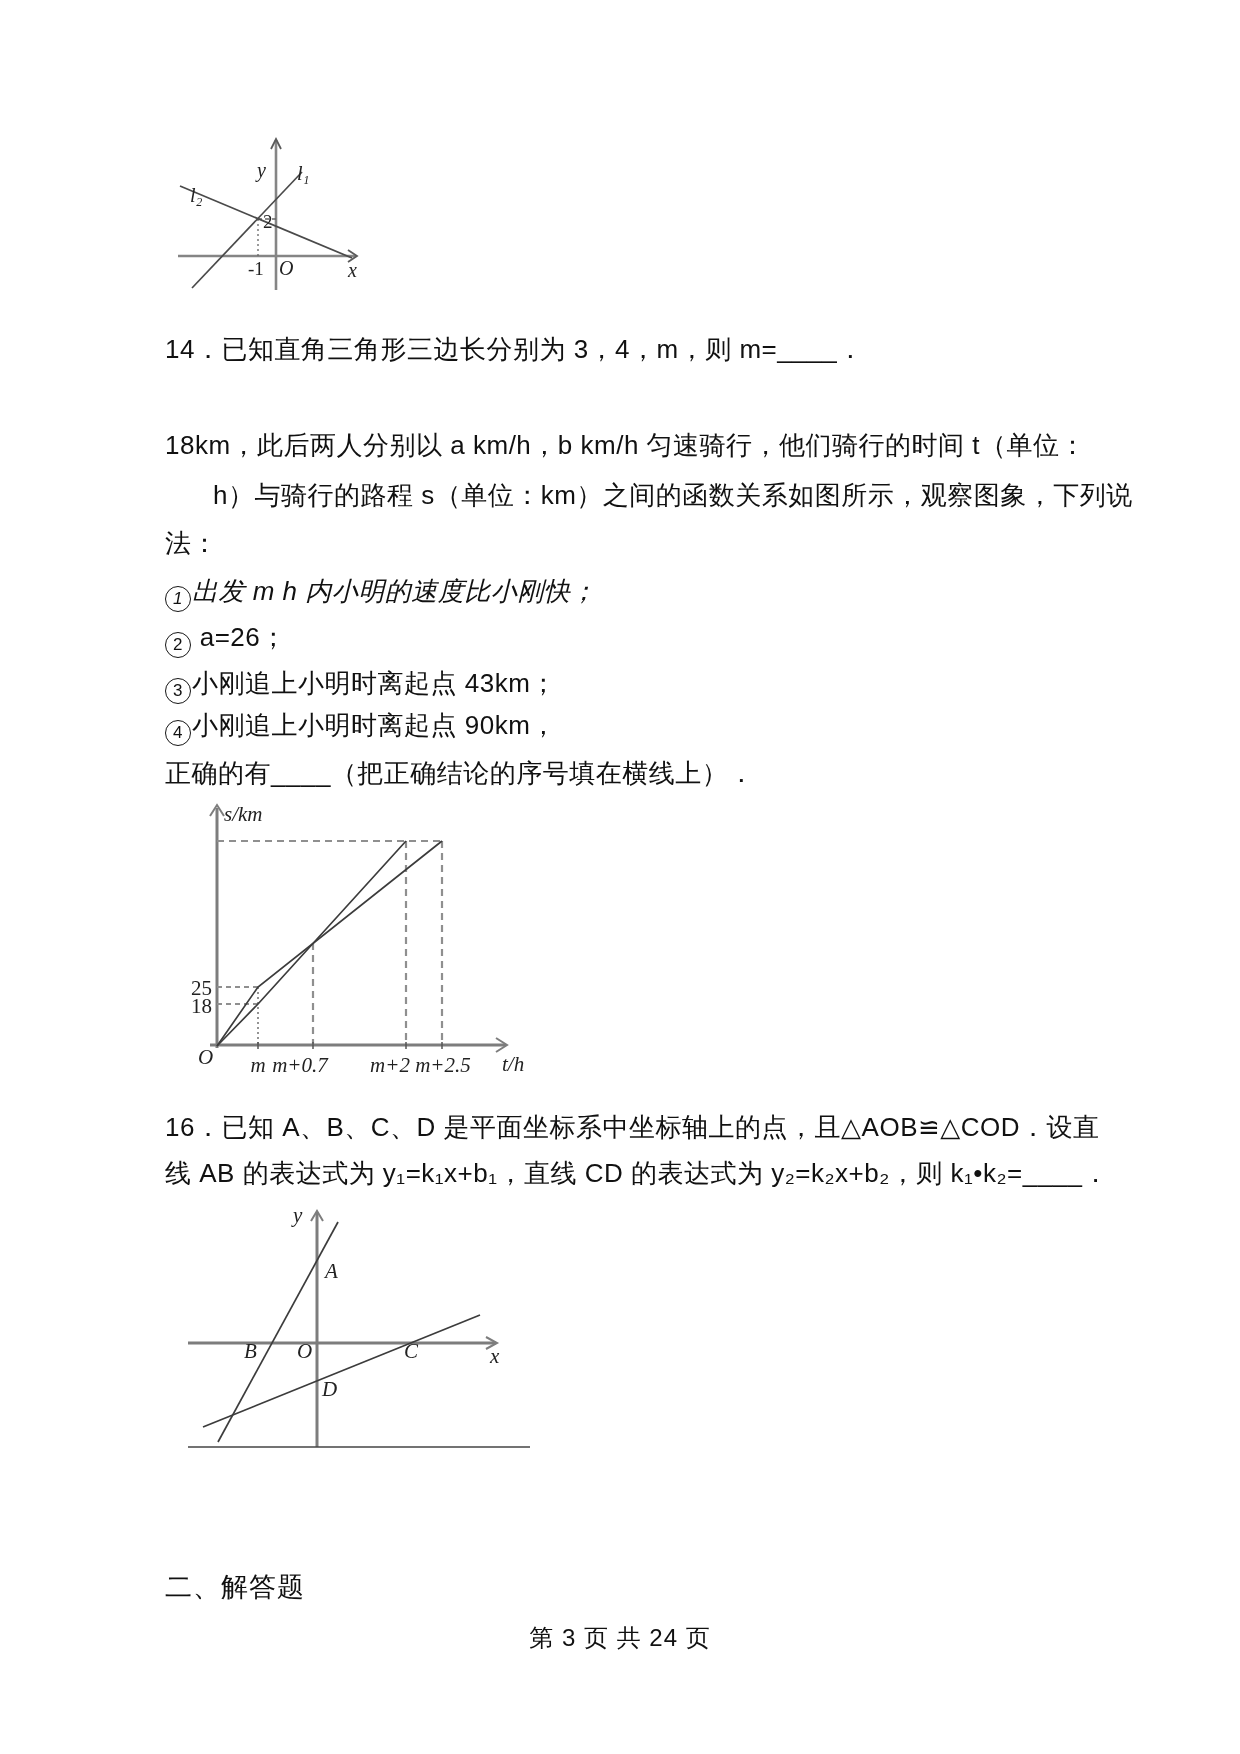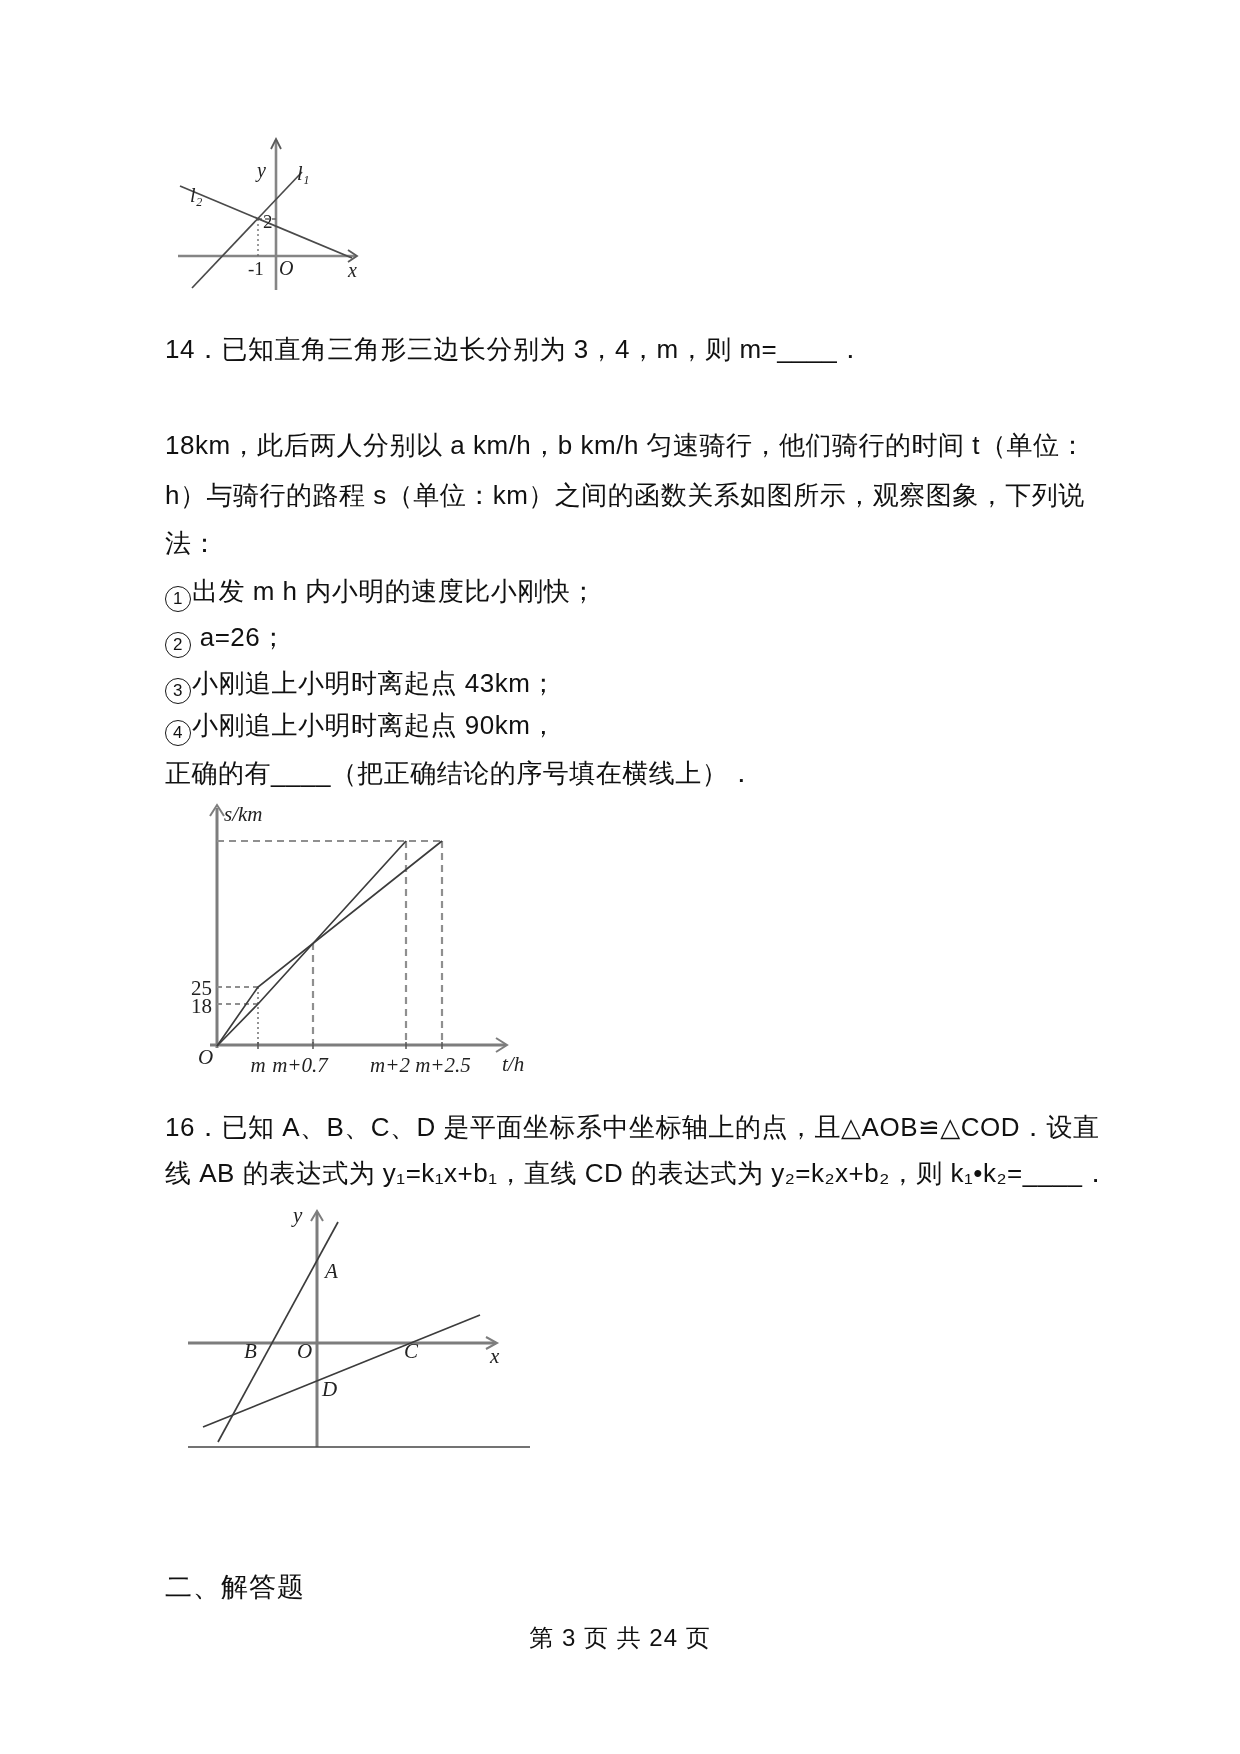--- a/index.html
+++ b/index.html
@@ -65,24 +65,24 @@
       <g class="seriflab" font-size="19" fill="#222" font-family="Liberation Serif, DejaVu Serif, serif">
         <text x="103" y="104">2</text>
         <text x="88" y="151">-1</text>
       </g>
     </svg>
   </div>
 
   <div class="line" style="top:332px;">14．已知直角三角形三边长分别为 3，4，m，则 m=____．</div>
 
   <div class="line" style="top:428px;">18km，此后两人分别以 a km/h，b km/h 匀速骑行，他们骑行的时间 t（单位：</div>
-  <div class="line" style="top:478px;">h）与骑行的路程 s（单位：km）之间的函数关系如图所示，观察图象，下列说</div>
+  <div class="line" style="top:478px;margin-left:48px;">h）与骑行的路程 s（单位：km）之间的函数关系如图所示，观察图象，下列说</div>
   <div class="line" style="top:526px;">法：</div>
 
-  <div class="line stmt" style="top:574px;">
+  <div class="line stmt" style="top:574px;font-style:italic;">
     <span class="circ">1</span><span>出发 m h 内小明的速度比小刚快；</span>
   </div>
   <div class="line stmt" style="top:620px;">
     <span class="circ">2</span><span> a=26；</span>
   </div>
   <div class="line stmt" style="top:666px;">
     <span class="circ">3</span><span>小刚追上小明时离起点 43km；</span>
   </div>
   <div class="line stmt" style="top:708px;">
     <span class="circ">4</span><span>小刚追上小明时离起点 90km，</span>

